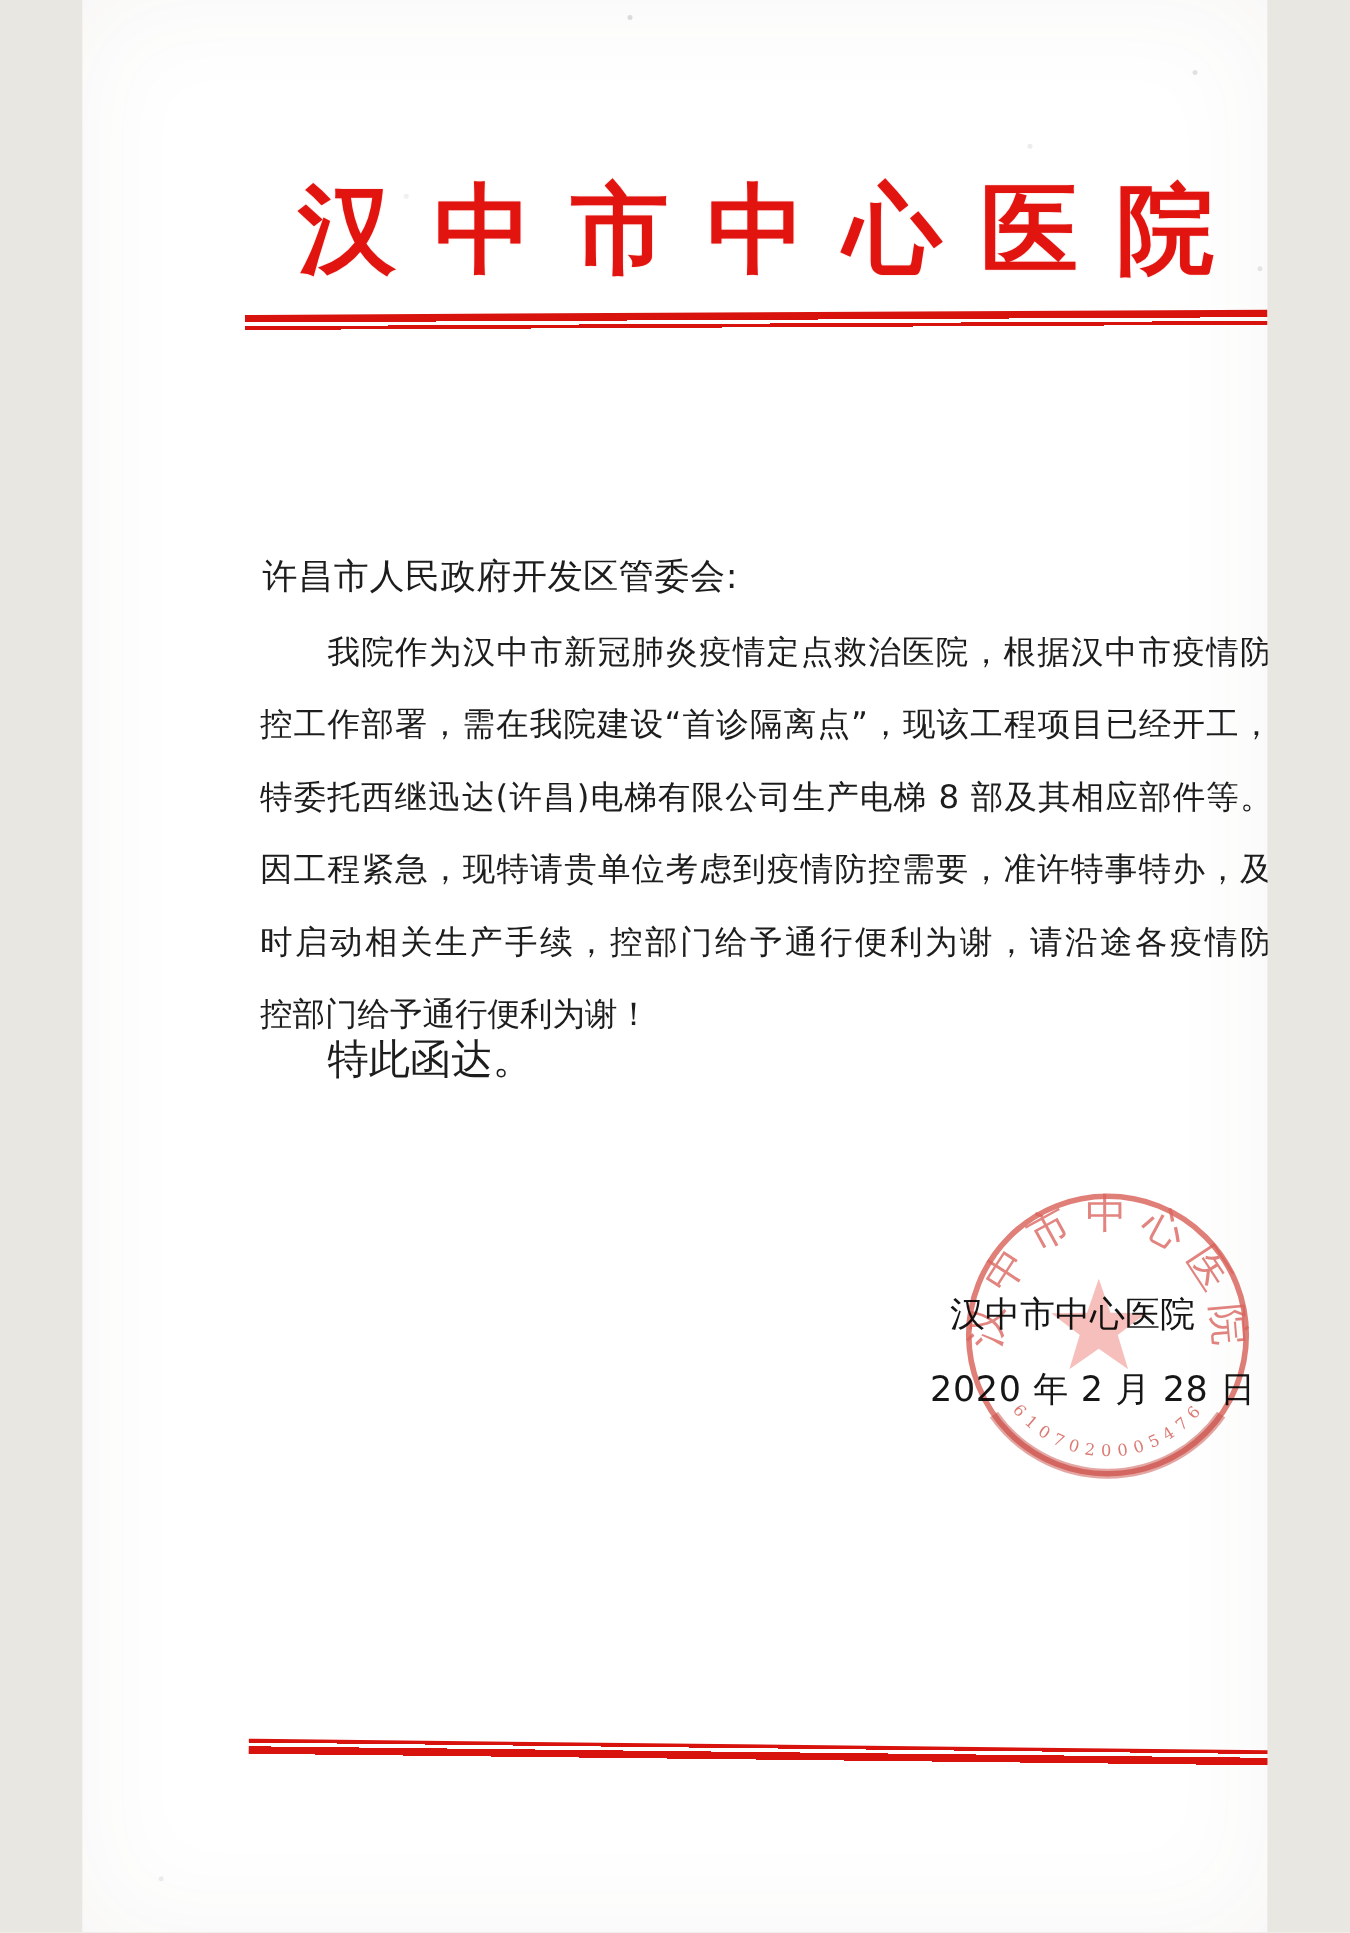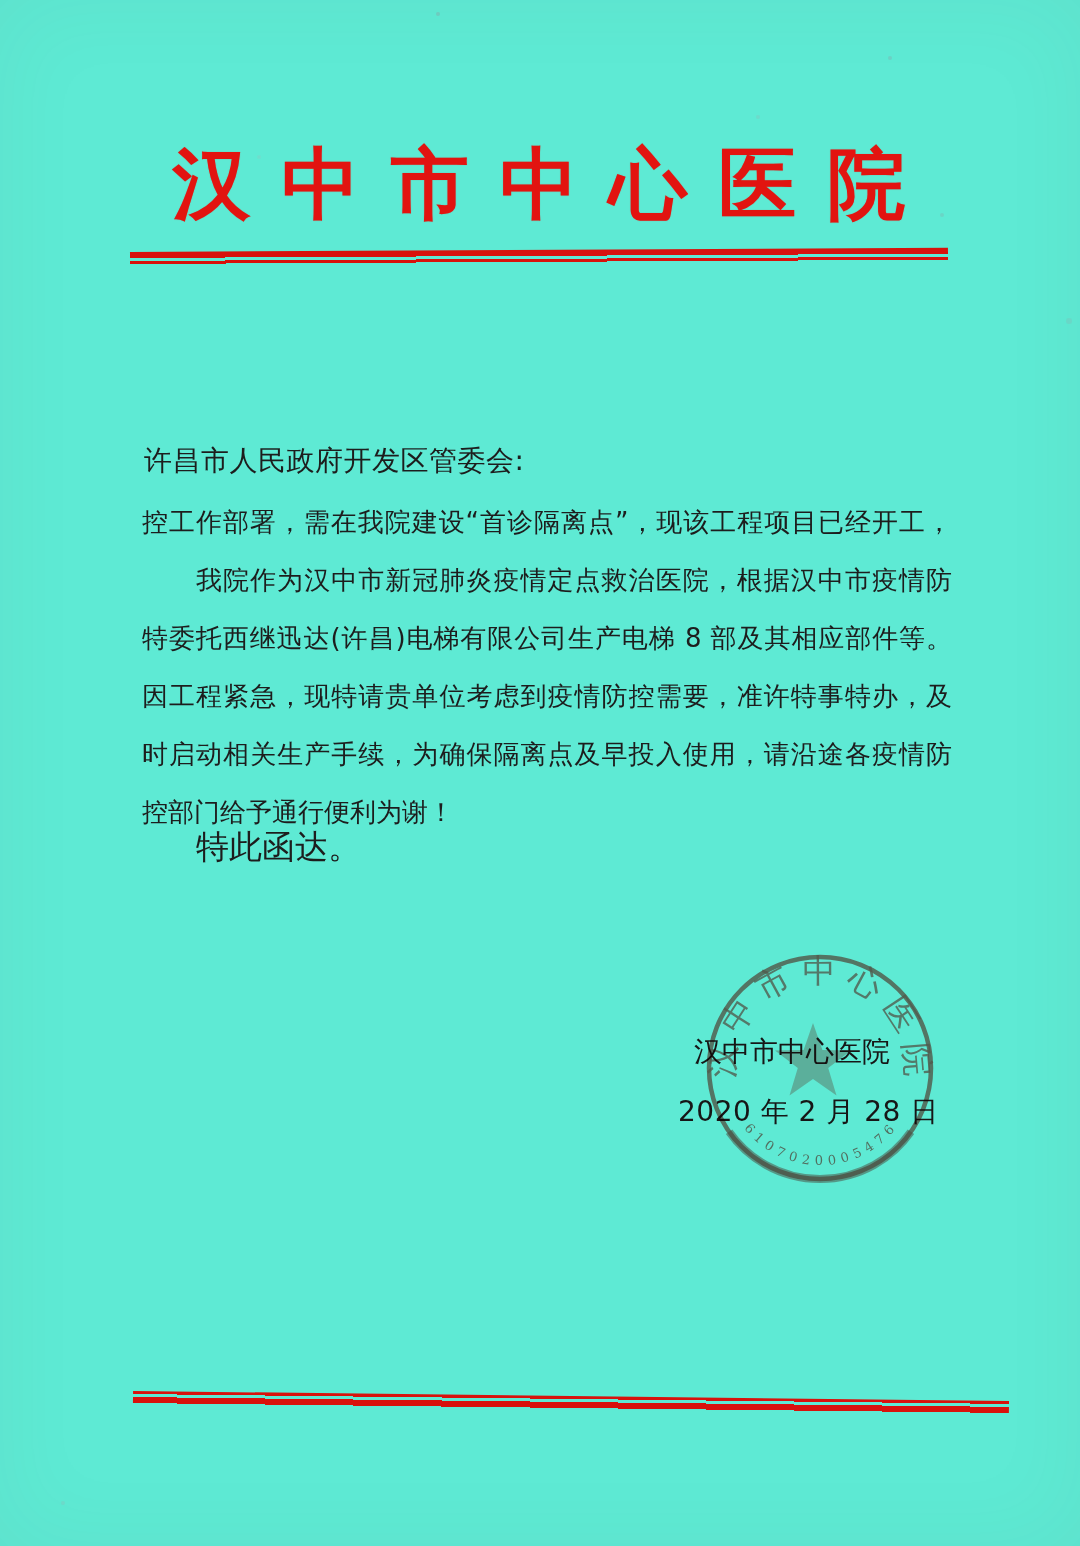--- a/index.html
+++ b/index.html
@@ -1,20 +1,20 @@
 <!DOCTYPE html>
 <html><head>
 <meta charset="utf-8">
 <style>
   html,body{margin:0;padding:0;background:#e9e7e2;}
   .paper{
     position:relative;
-    width:1080px;height:1546px;
+    width:948px;height:1546px;
     margin:0 auto;
-    background:#5eead4;
+    background:#ffffff;
     box-shadow:inset 0 0 90px rgba(90,78,60,0.05);
     overflow:hidden;
     font-family:"DejaVu Sans","Liberation Sans",sans-serif;
     color:#1f1f1f;
   }
   
   .masthead{
     position:absolute;left:0;top:138px;width:1080px;
     text-align:center;
     font-family:"DejaVu Serif","Liberation Serif",serif;
@@ -97,25 +97,25 @@
 
 <div class="paper">
 
   <div class="masthead">汉 中 市 中 心 医 院</div>
   <div class="rule rule-top"></div>
 
 
   <p class="salutation">许昌市人民政府开发区管委会:</p>
 
   <div class="body-block">
+    <div class="body-line first">我院作为汉中市新冠肺炎疫情定点救治医院，根据汉中市疫情防</div>
     <div class="body-line">控工作部署，需在我院建设“首诊隔离点”，现该工程项目已经开工，</div>
-    <div class="body-line first">我院作为汉中市新冠肺炎疫情定点救治医院，根据汉中市疫情防</div>
     <div class="body-line">特委托西继迅达(许昌)电梯有限公司生产电梯 8 部及其相应部件等。</div>
     <div class="body-line">因工程紧急，现特请贵单位考虑到疫情防控需要，准许特事特办，及</div>
-    <div class="body-line">时启动相关生产手续，为确保隔离点及早投入使用，请沿途各疫情防</div>
+    <div class="body-line">时启动相关生产手续，控部门给予通行便利为谢，请沿途各疫情防</div>
     <div class="body-line last">控部门给予通行便利为谢！</div>
   </div>
 
   <p class="closing">特此函达。</p>
 
   <p class="signature">汉中市中心医院</p>
   <p class="date">2020 年 2 月 28 日</p>
 
   <svg class="seal" viewBox="0 0 260 260" aria-hidden="true">
     <defs>

